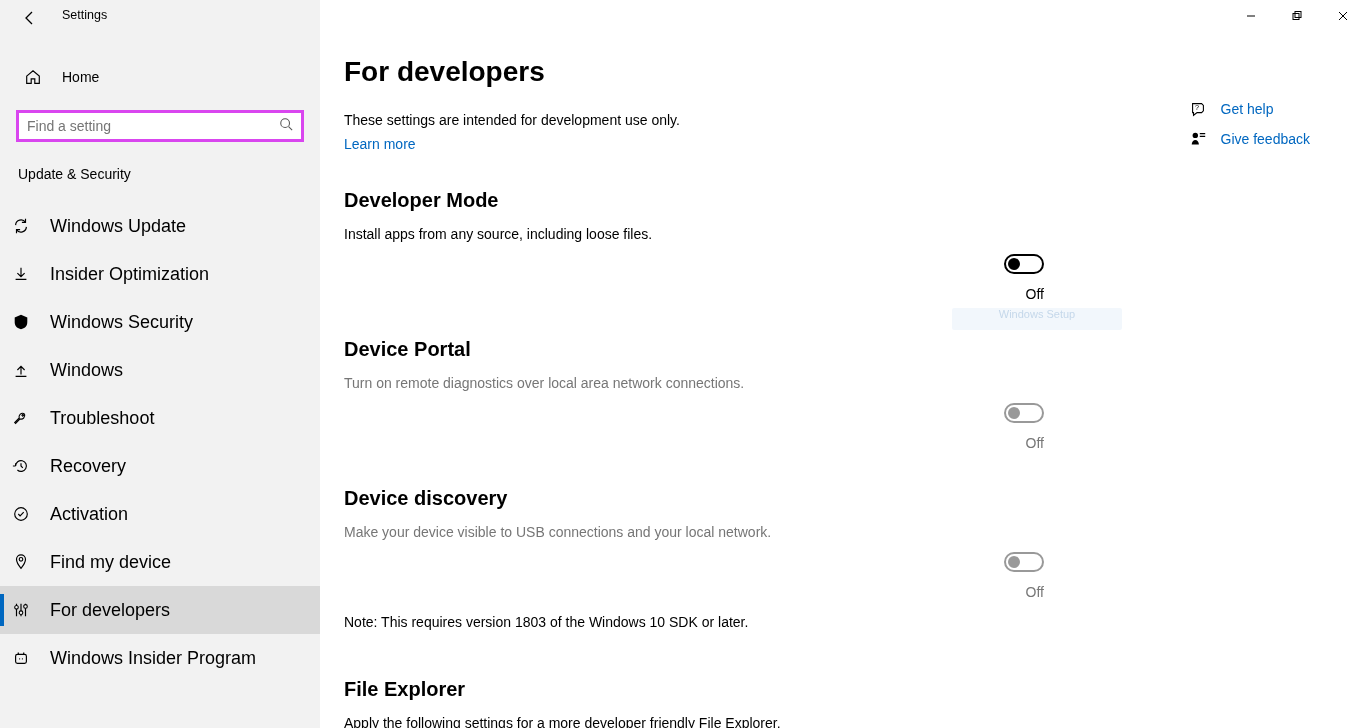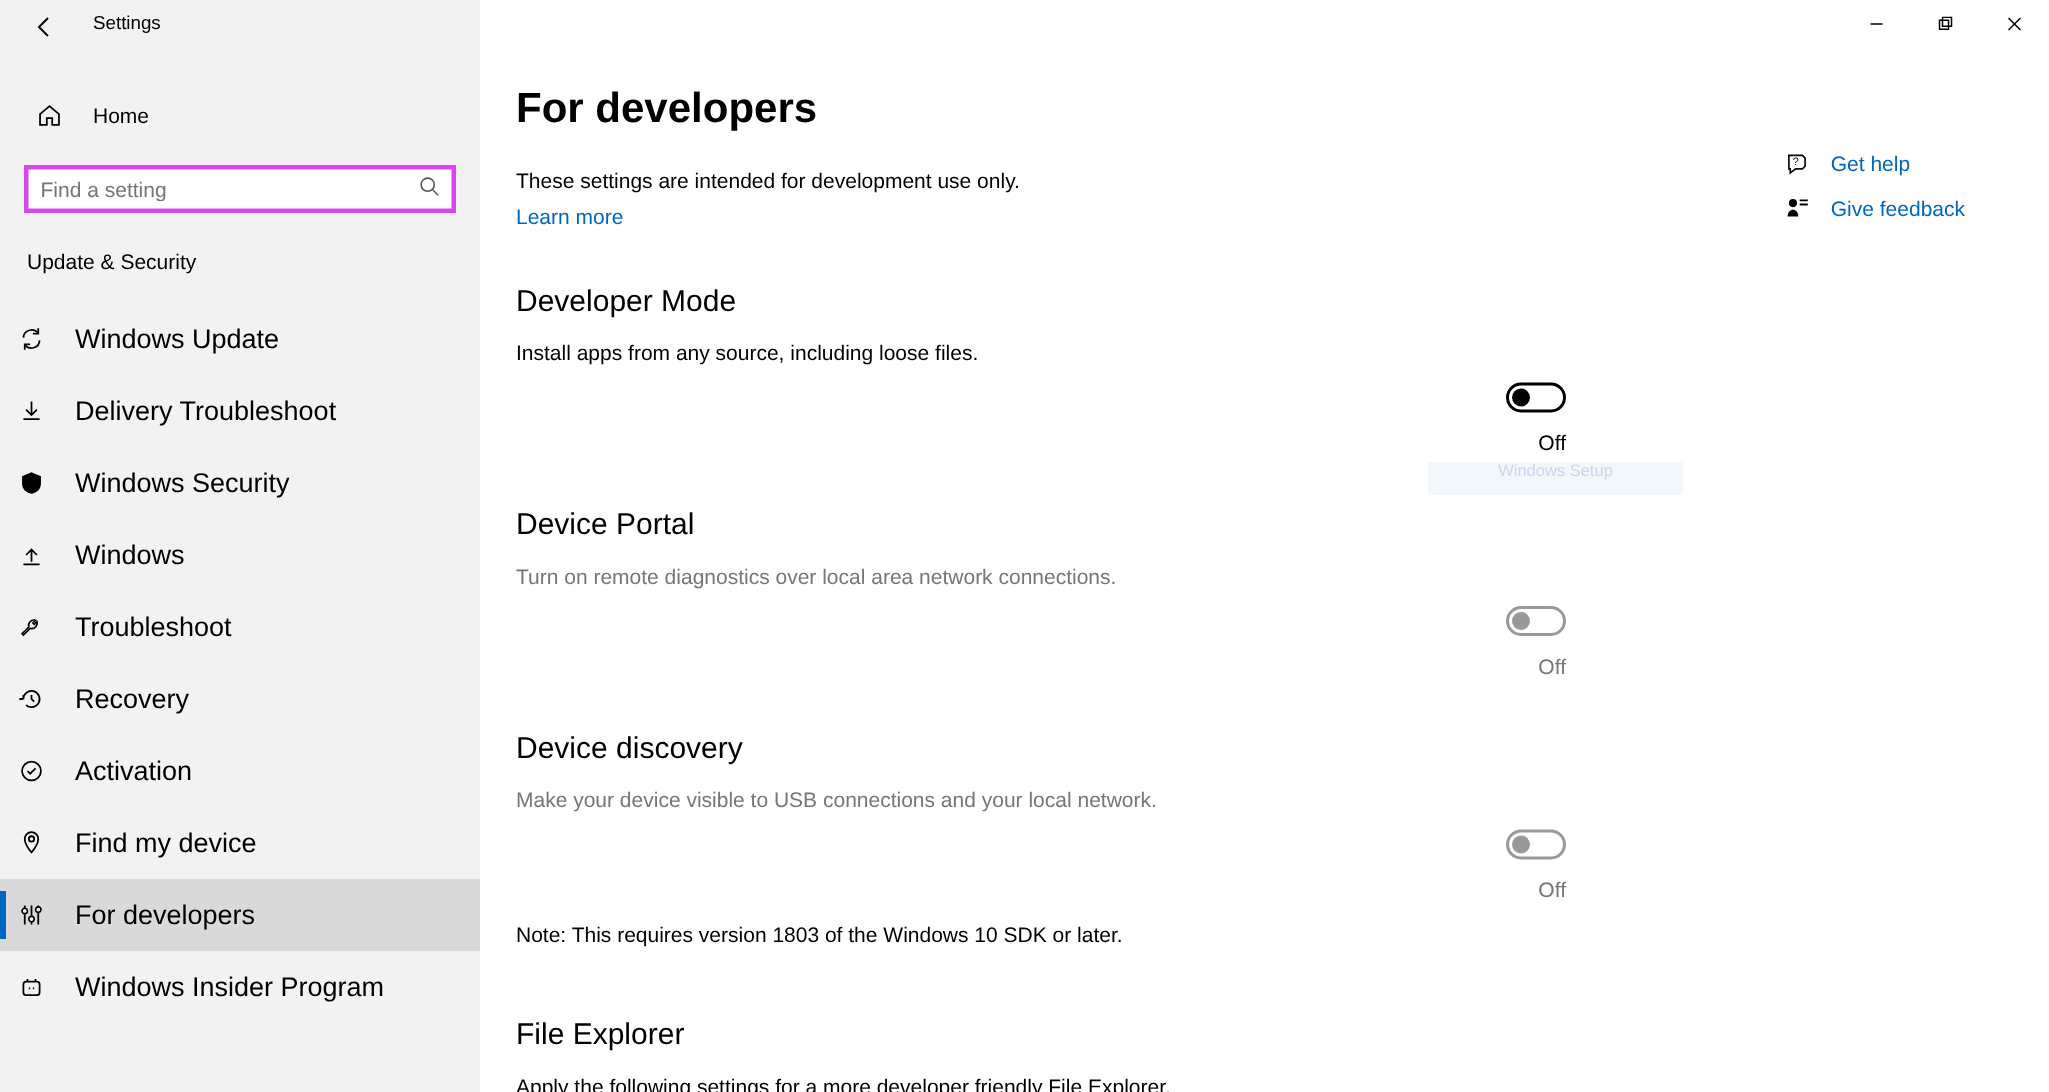--- a/index.html
+++ b/index.html
@@ -23,21 +23,21 @@
   .nav-item.selected::before { content: ""; position: absolute; left: 0; top: 8px; bottom: 8px; width: 4px; background: #0067c0; }
   .nav-icon { width: 18px; display: flex; align-items: center; justify-content: center; color: #000; }
 
   
   .main { flex: 1; position: relative; padding: 56px 40px 0 24px; overflow: hidden; }
   .page-title { font-size: 28px; font-weight: 600; margin-bottom: 24px; }
   .intro-text { font-size: 14px; color: #000; }
   .link-text { font-size: 14px; color: #0067c0; margin-top: 8px; display: inline-block; cursor: default; }
 
   .section { margin-top: 36px; max-width: 700px; }
-  .section h2 { font-size: 20px; font-weight: 400; margin-bottom: 14px; }
+  .section h2 { font-size: 20px; font-weight: 700; margin-bottom: 14px; }
   .section .desc { font-size: 14px; color: #000; margin-bottom: 12px; }
   .section .desc.disabled { color: #767676; }
   .note { font-size: 14px; color: #000; margin-top: 14px; }
 
   
   .toggle-row { display: flex; align-items: flex-end; gap: 12px; margin-top: 8px; flex-direction: column; }
   .toggle { width: 40px; height: 20px; border: 2px solid #000; border-radius: 20px; position: relative; background: #fff; }
   .toggle::after { content: ""; position: absolute; left: 2px; top: 2px; width: 12px; height: 12px; border-radius: 50%; background: #000; }
   .toggle.disabled { border-color: #999; }
   .toggle.disabled::after { background: #999; }
@@ -105,21 +105,21 @@
             </svg>
           </span>
         <span>Windows Update</span>
       </div>
       <div class="nav-item">
         <span class="nav-icon">
             <svg width="18" height="18" viewBox="0 0 20 20">
               <path d="M10 3v9M6 9l4 4 4-4M4 16h12" fill="none" stroke="#000" stroke-width="1.3"></path>
             </svg>
           </span>
-        <span>Delivery Troubleshoot</span>
+        <span>Insider Optimization</span>
       </div>
       <div class="nav-item">
         <span class="nav-icon">
             <svg width="18" height="18" viewBox="0 0 20 20">
               <path d="M10 2l7 3v5c0 5-3 7-7 8-4-1-7-3-7-8V5l7-3z" fill="#000"></path>
             </svg>
           </span>
         <span>Windows Security</span>
       </div>
       <div class="nav-item">

